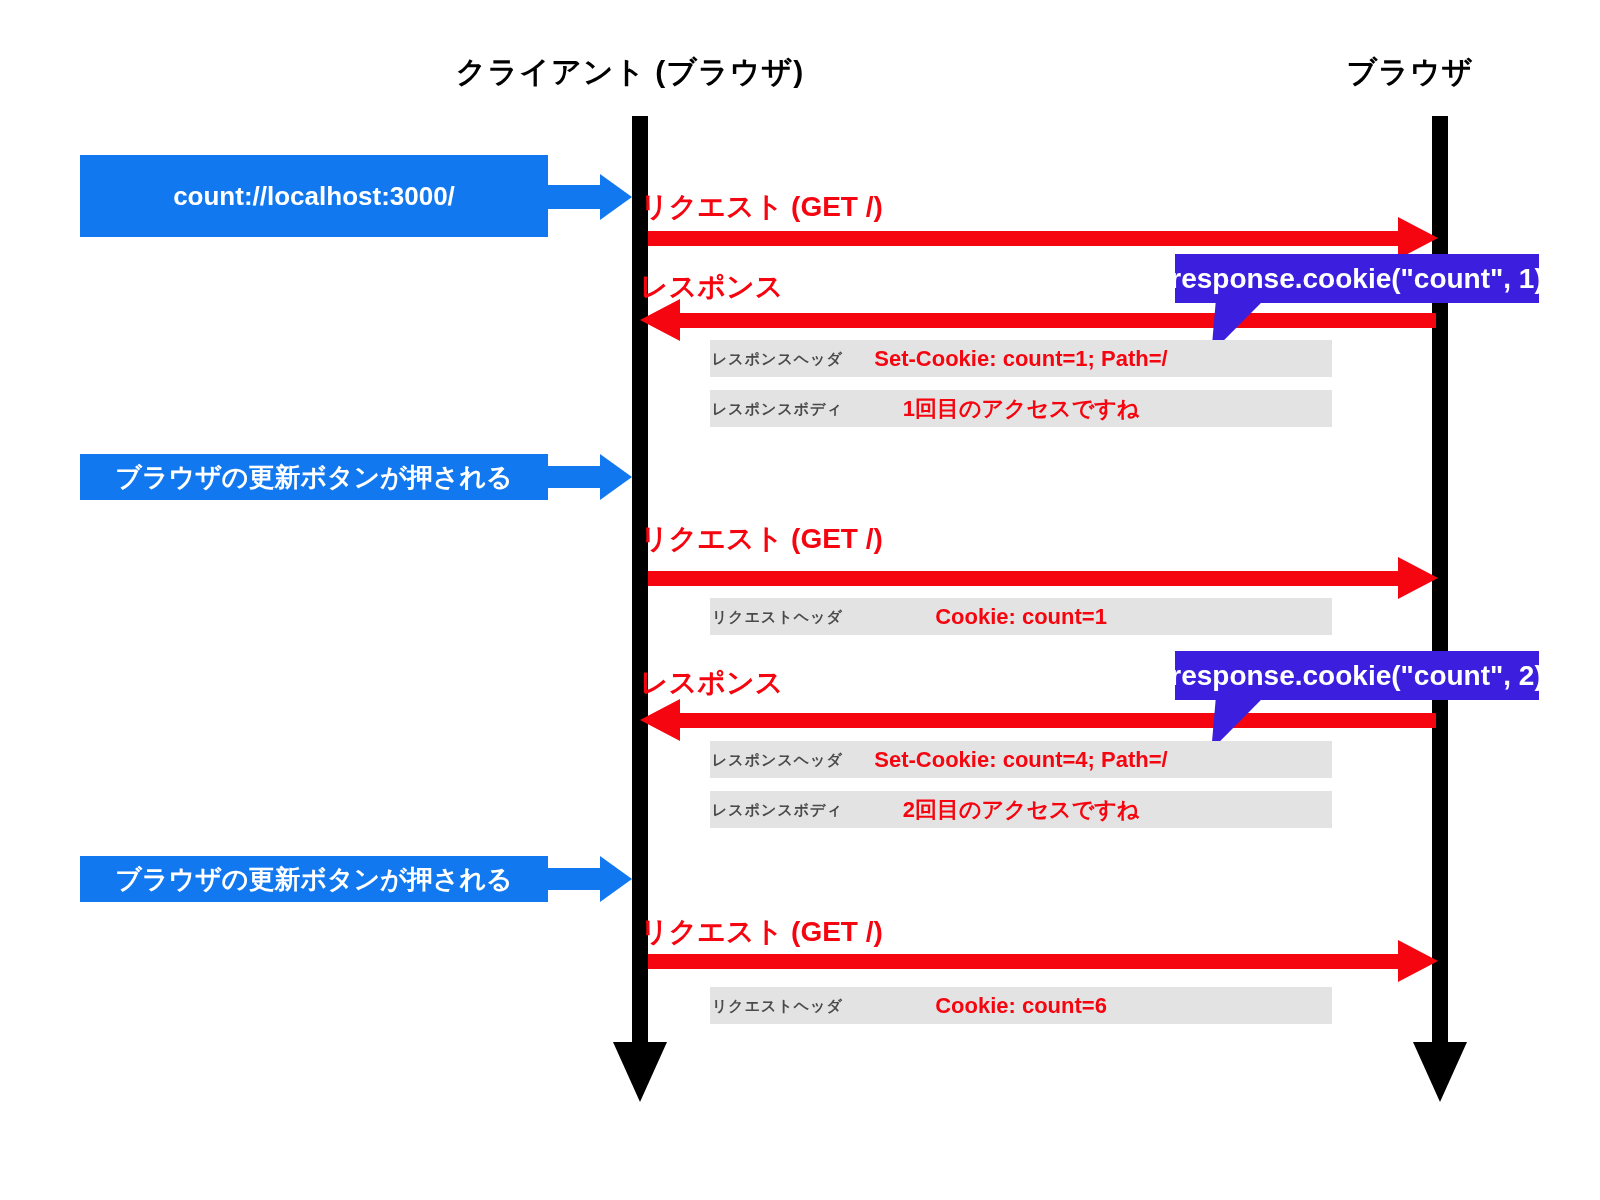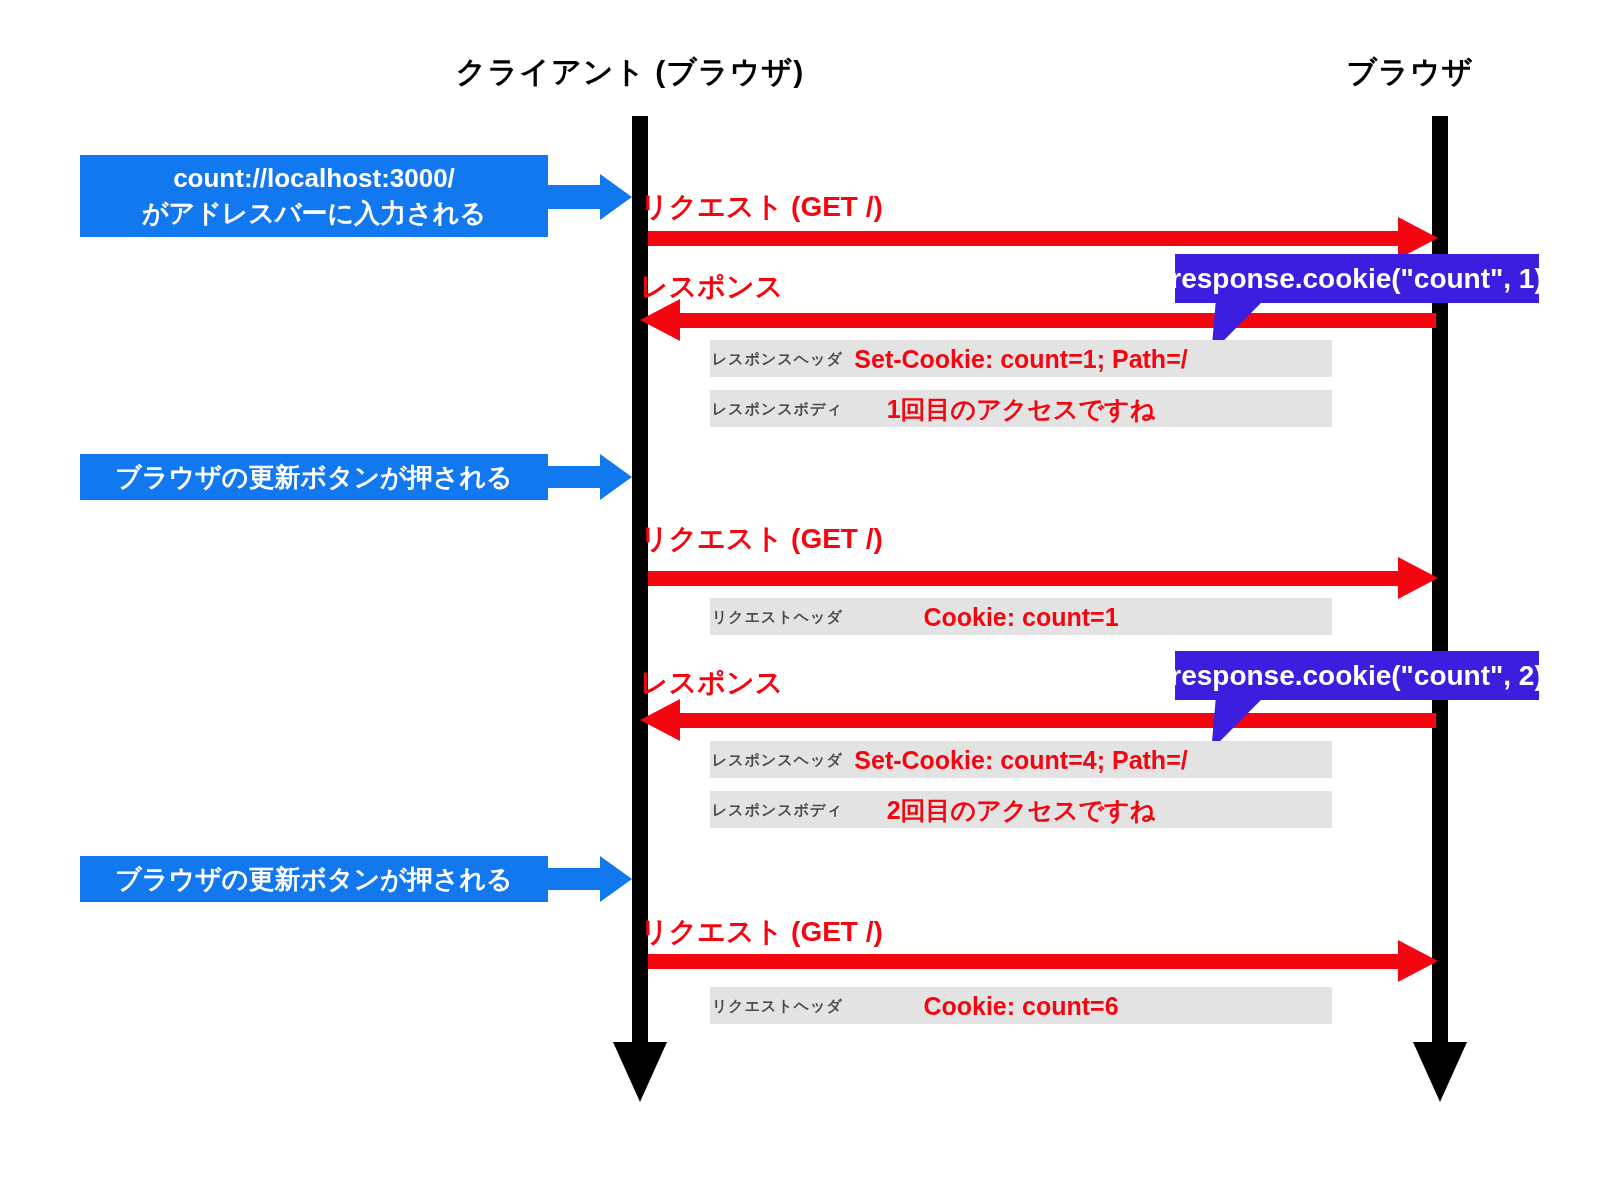--- a/index.html
+++ b/index.html
@@ -16,38 +16,37 @@
   .event-shaft{background:var(--blue);}
   .event-head{width:0;height:0;border-top:23px solid transparent;border-bottom:23px solid transparent;border-left:32px solid var(--blue);}
   .msg-label{color:var(--red);font-weight:800;font-size:28px;text-align:left;}
   .msg-shaft{background:var(--red);height:15px;}
   .msg-head-right{width:0;height:0;border-top:21px solid transparent;border-bottom:21px solid transparent;border-left:40px solid var(--red);}
   .msg-head-left{width:0;height:0;border-top:21px solid transparent;border-bottom:21px solid transparent;border-right:40px solid var(--red);}
   .callout{background:var(--purple);color:#fff;font-weight:800;font-size:28px;display:flex;align-items:center;justify-content:center;white-space:nowrap;}
   .callout-tail{background:var(--purple);clip-path:polygon(22% 0,95% 0,15% 100%);}
   .detail-row{background:var(--gray);}
   .detail-key{position:absolute;left:2px;top:50%;transform:translateY(-50%);font-size:15px;font-weight:700;color:#4a4a4a;letter-spacing:1px;}
-  .detail-value{position:absolute;left:0;right:0;top:50%;transform:translateY(-50%);text-align:center;color:var(--red);font-weight:800;font-size:25px;}
+  .detail-value{position:absolute;left:0;right:0;top:50%;transform:translateY(-50%);text-align:center;color:var(--red);font-weight:800;font-size:22px;}
 </style>
 </head>
 <body>
 
 <div class="stage">
 
   <div class="title abs" style="left:280px;top:52px;width:700px;">クライアント (ブラウザ)</div>
   <div class="title abs" style="left:1230px;top:52px;width:360px;">ブラウザ</div>
 
   <div class="lifeline abs" style="left:632px;top:116px;height:926px;"></div>
   <div class="lifeline-head abs" style="left:613px;top:1042px;"></div>
   <div class="lifeline abs" style="left:1432px;top:116px;height:926px;"></div>
   <div class="lifeline-head abs" style="left:1413px;top:1042px;"></div>
 
   <div class="event-box abs" style="left:80px;top:155px;width:468px;height:82px;">
     <div>count://localhost:3000/</div>
-    <div>がアドレスバーに入力される</div>
   </div>
   <div class="event-shaft abs" style="left:548px;top:185px;width:52px;height:24px;"></div>
   <div class="event-head abs" style="left:600px;top:174px;"></div>
 
   <div class="msg-label abs" style="left:640px;top:188px;width:760px;">リクエスト (GET /)</div>
   <div class="msg-shaft abs" style="left:648px;top:231px;width:754px;"></div>
   <div class="msg-head-right abs" style="left:1398px;top:217px;"></div>
 
   <div class="msg-label abs" style="left:640px;top:268px;width:760px;">レスポンス</div>
   <div class="msg-head-left abs" style="left:640px;top:299px;"></div>

